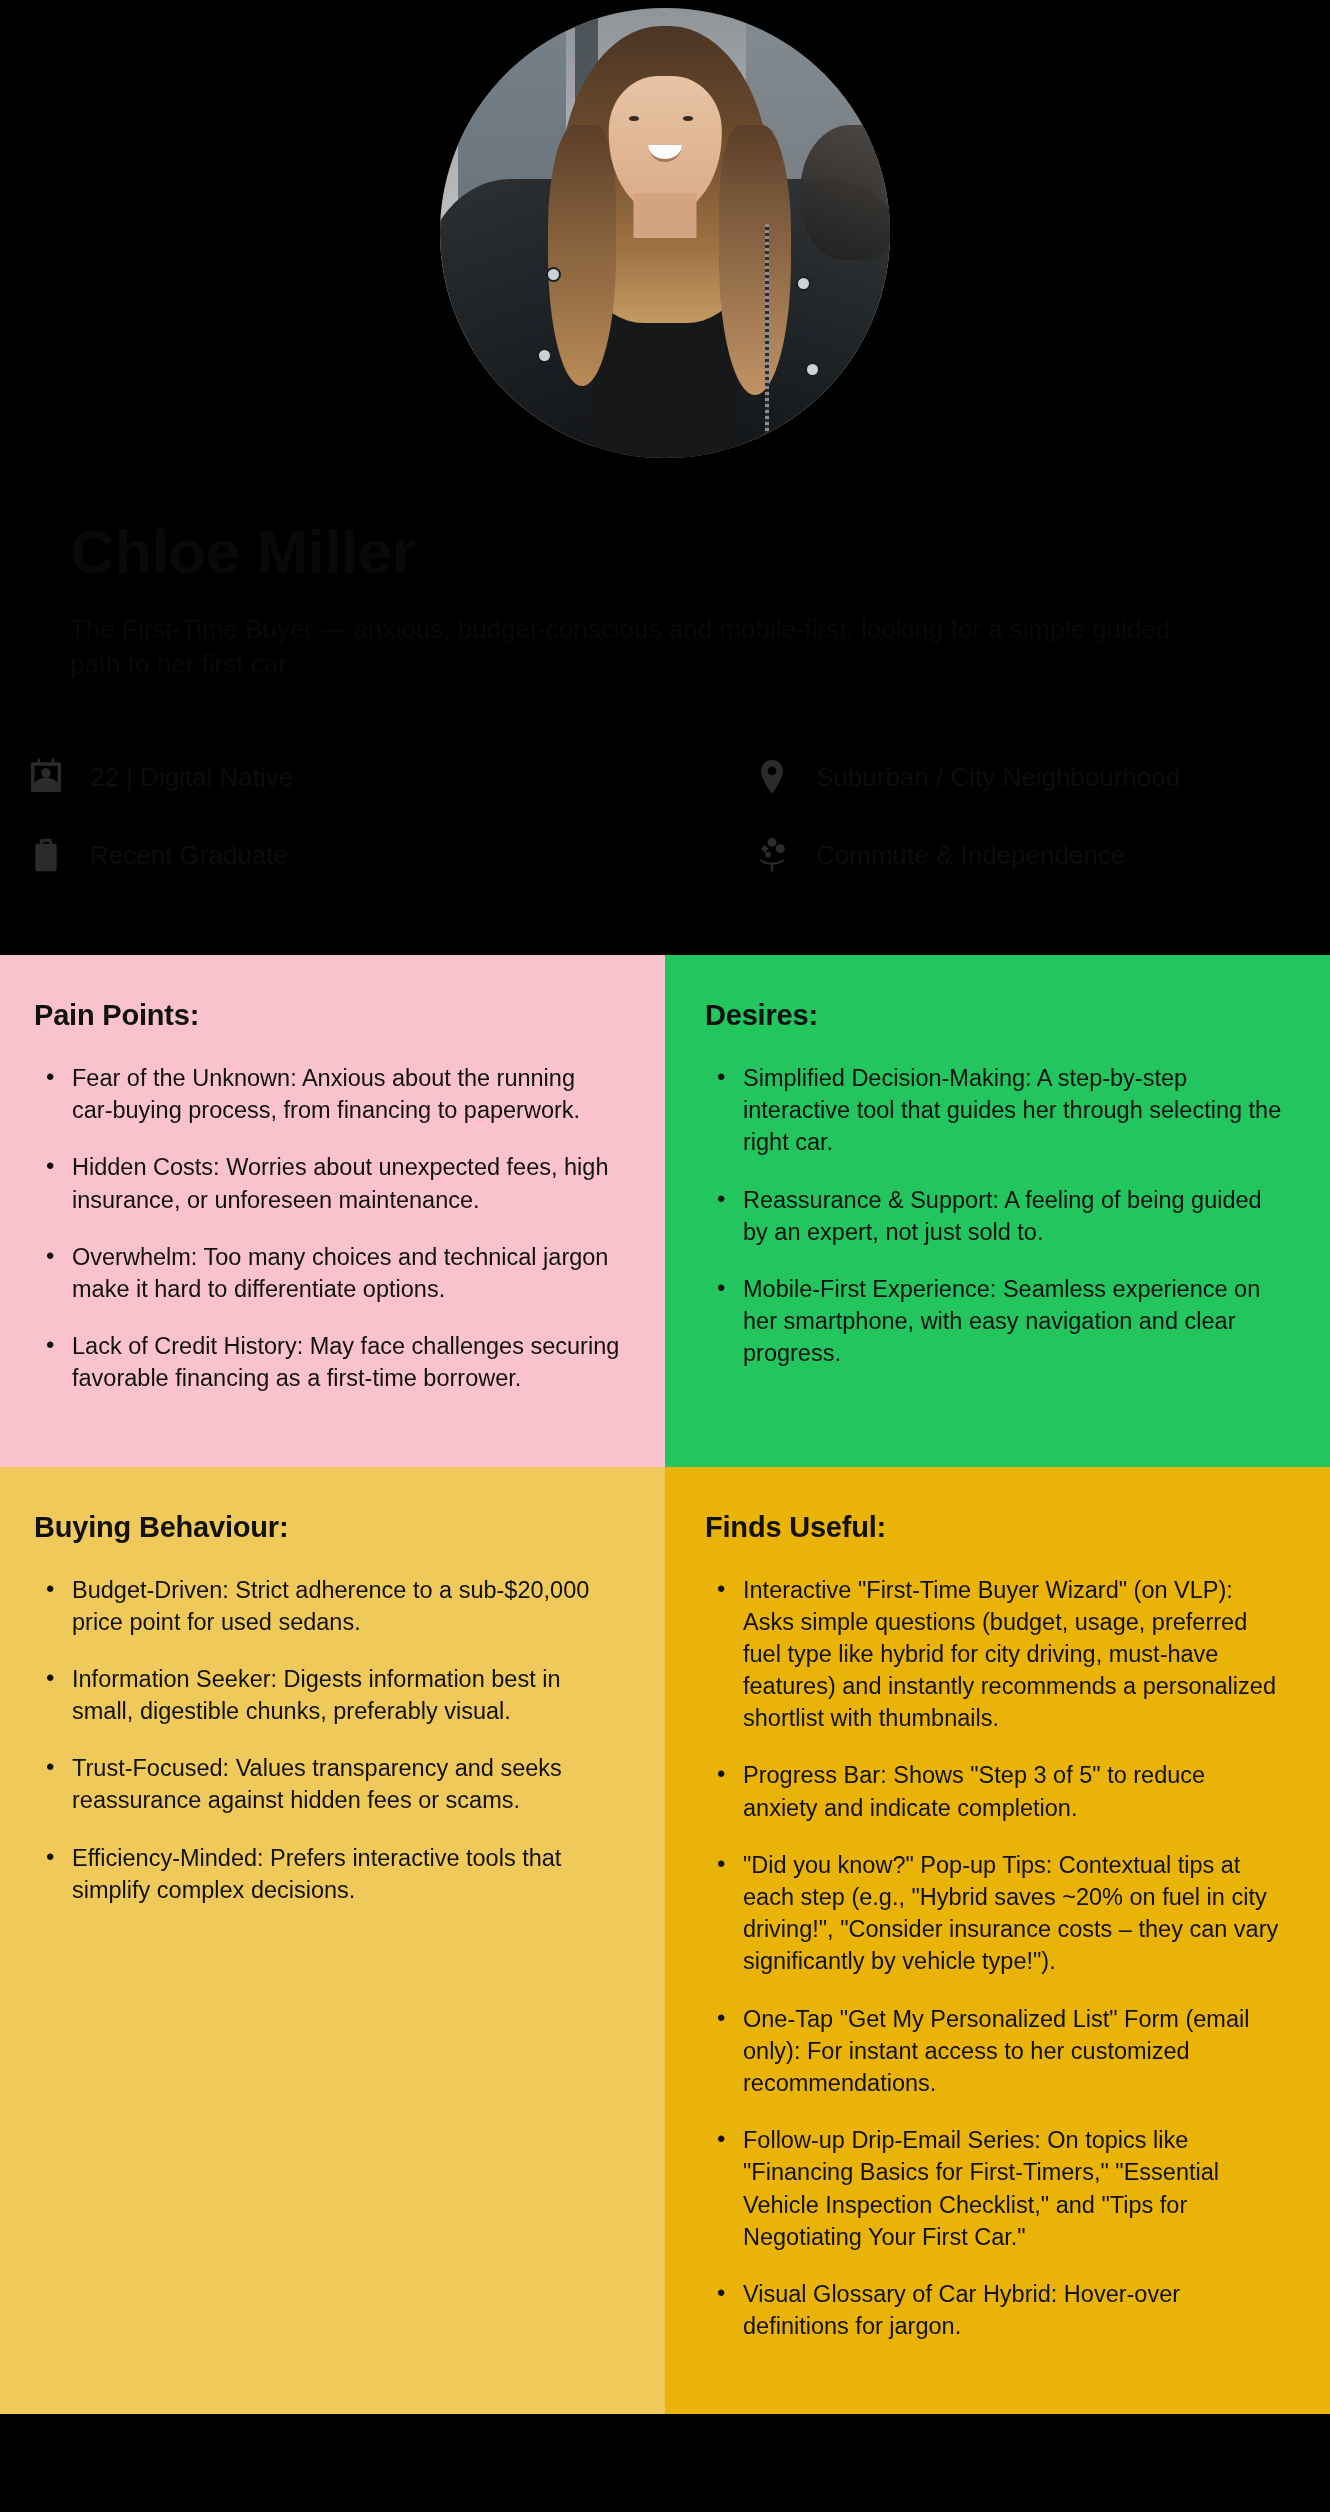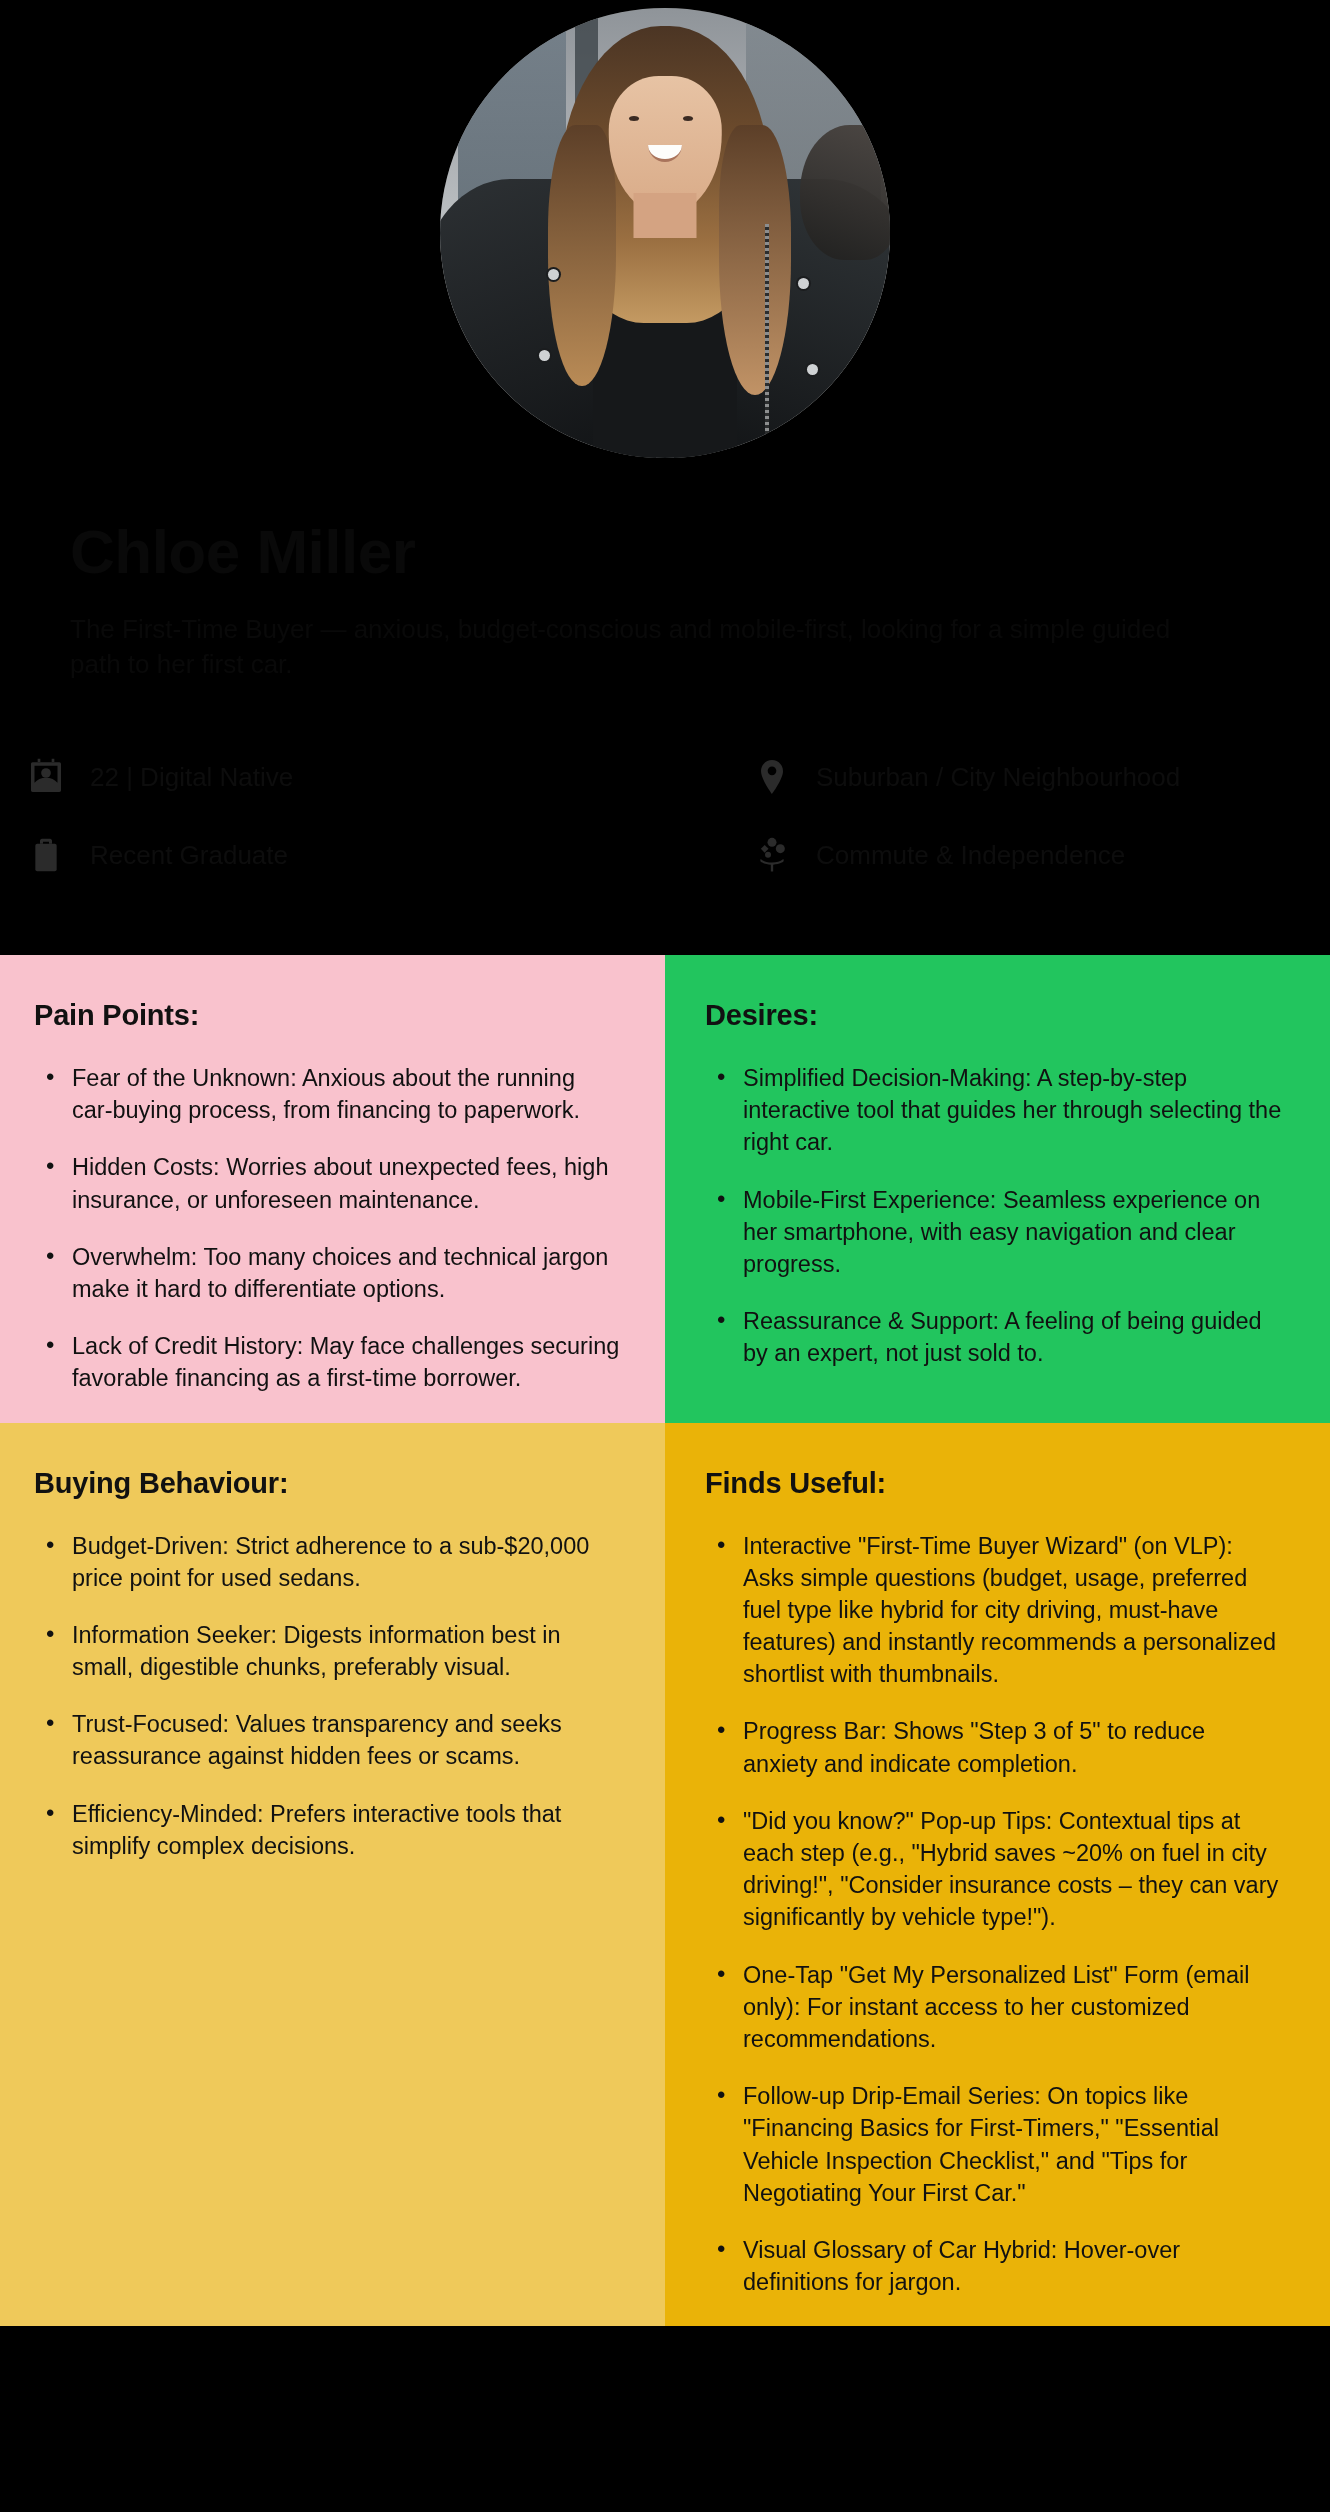--- a/index.html
+++ b/index.html
@@ -179,21 +179,21 @@
     white-space:nowrap;
   }
 
   
   .quadrants{
     display:grid;
     grid-template-columns:665px 665px;
     width:1330px;
   }
   .panel{
-    padding:44px 44px 28px 34px;
+    padding:44px 44px 72px 34px;
     box-sizing:border-box;
   }
   .panel-pain{background:#F9C2CD;}
   .panel-desires{background:#22c55e;padding-left:40px;}
   .panel-buying{background:#EFC95A;}
   .panel-useful{background:#eab308;padding-left:40px;}
 
   .panel h2{
     margin:0 0 30px 0;
     font-size:29px;
@@ -321,22 +321,22 @@
         <li><b>Hidden Costs:</b><span> Worries about unexpected fees, high insurance, or unforeseen maintenance.</span></li>
         <li><b>Overwhelm:</b><span> Too many choices and technical jargon make it hard to differentiate options.</span></li>
         <li><b>Lack of Credit History:</b><span> May face challenges securing favorable financing as a first-time borrower.</span></li>
       </ul>
     </div>
 
     <div class="panel panel-desires">
       <h2>Desires:</h2>
       <ul>
         <li><b>Simplified Decision-Making:</b><span> A step-by-step interactive tool that guides her through selecting the right car.</span></li>
+        <li><b>Reassurance &amp; Support:</b><span> A feeling of being guided by an expert, not just sold to.</span></li>
         <li><b>Mobile-First Experience:</b><span> Seamless experience on her smartphone, with easy navigation and clear progress.</span></li>
-        <li><b>Reassurance &amp; Support:</b><span> A feeling of being guided by an expert, not just sold to.</span></li>
       </ul>
     </div>
 
     <div class="panel panel-buying">
       <h2>Buying Behaviour:</h2>
       <ul>
         <li><b>Budget-Driven:</b><span> Strict adherence to a sub-$20,000 price point for used sedans.</span></li>
         <li><b>Information Seeker:</b><span> Digests information best in small, digestible chunks, preferably visual.</span></li>
         <li><b>Trust-Focused:</b><span> Values transparency and seeks reassurance against hidden fees or scams.</span></li>
         <li><b>Efficiency-Minded:</b><span> Prefers interactive tools that simplify complex decisions.</span></li>

